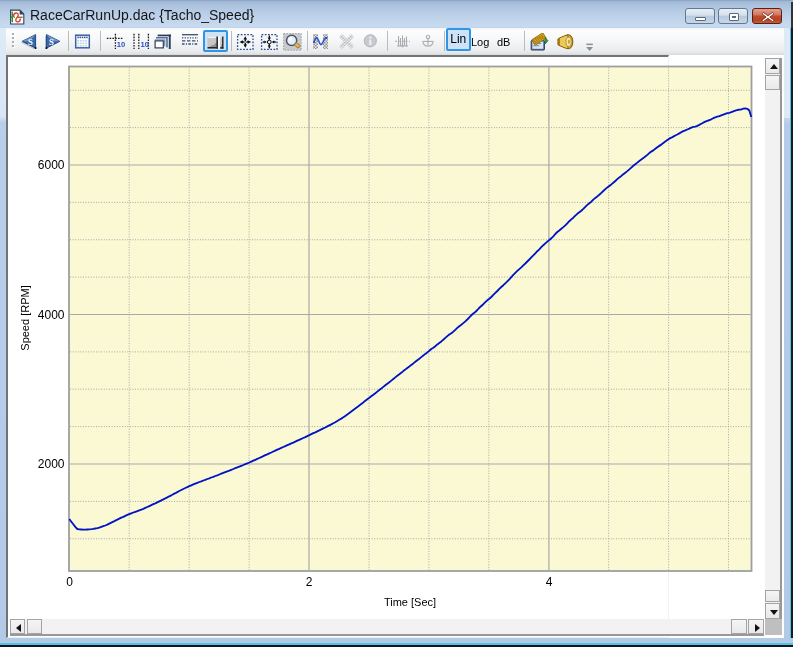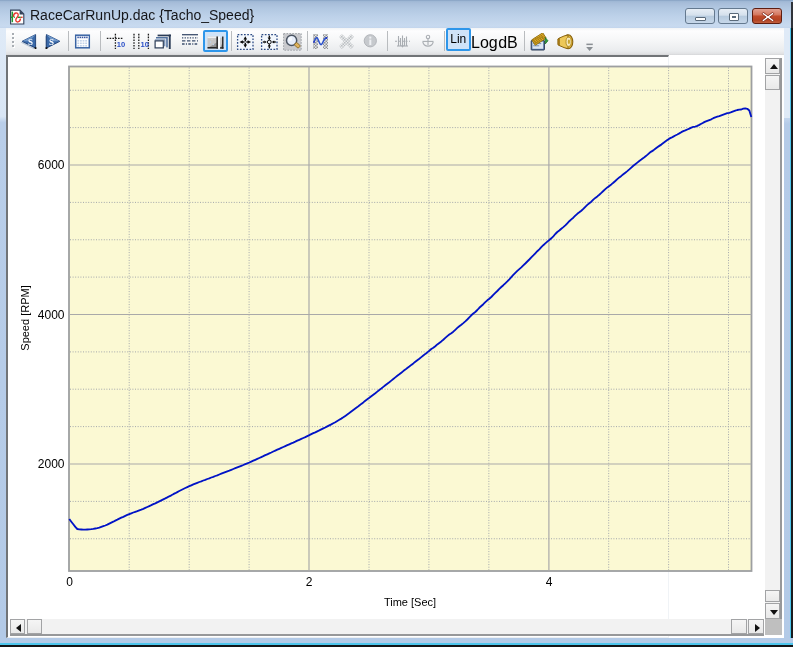--- a/index.html
+++ b/index.html
@@ -17,21 +17,21 @@
 .glyph-min{position:absolute;left:9px;top:8px;width:11px;height:4px;background:#fdfdfd;border:1px solid #5a6a7a;border-radius:1px}
 .glyph-max{position:absolute;left:10px;top:4px;width:10px;height:8px;background:#fdfdfd;border:1px solid #5a6a7a;border-radius:1px}
 .glyph-max:after{content:"";position:absolute;left:2px;top:2px;width:4px;height:2px;background:#5a6a7a}
 
 .toolbar{position:absolute;left:0;top:28px;width:784px;height:27px;
  background:linear-gradient(180deg,#f2f4f6 0px,#fdfdfe 3px,#f6f7f8 12px,#eaecee 23px,#e0e1e3 26px,#d3d4d6 27px)}
 .tsep{position:absolute;top:3px;height:20px;width:1px;background:#b9bcbf}
 .tico{position:absolute;top:5px}
 .tbtn-sel{position:absolute;border:2px solid #2e96ea;background:#cfe3f8;border-radius:2px}
 .lin-txt{font-size:12px;color:#000;text-align:center;line-height:19px}
-.ttxt{position:absolute;top:2px;height:24px;line-height:25px;font-size:16px;color:#000;text-align:center}
+.ttxt{position:absolute;top:2px;height:24px;line-height:25px;font-size:11px;color:#000;}
 .grip i{position:absolute;left:0;width:2px;height:2px;background:#a8adb3;box-shadow:1px 1px 0 #fff}
 
 .client{position:absolute;left:6px;top:55px;width:663px;height:583px;background:#fff;
  border-top:2px solid #717477;border-left:2px solid #717477;border-right:1px solid #f0f3f6;border-bottom:1px solid #edf0f3}
 .chart{position:absolute;left:0;top:0}
 
 .vsb{position:absolute;left:757px;top:1px;width:17px;height:561px;background:#f2f2f2;border-right:2px solid #97989a}
 .hsb{position:absolute;left:2px;top:562px;width:754px;height:17px;background:#f2f2f2;border-bottom:2px solid #97989a}
 .sbtn{position:absolute;background:linear-gradient(180deg,#f5f5f5,#e9e9e9);border:1px solid #a2a3a5}
 .hsb .sbtn{height:15px;top:0}

